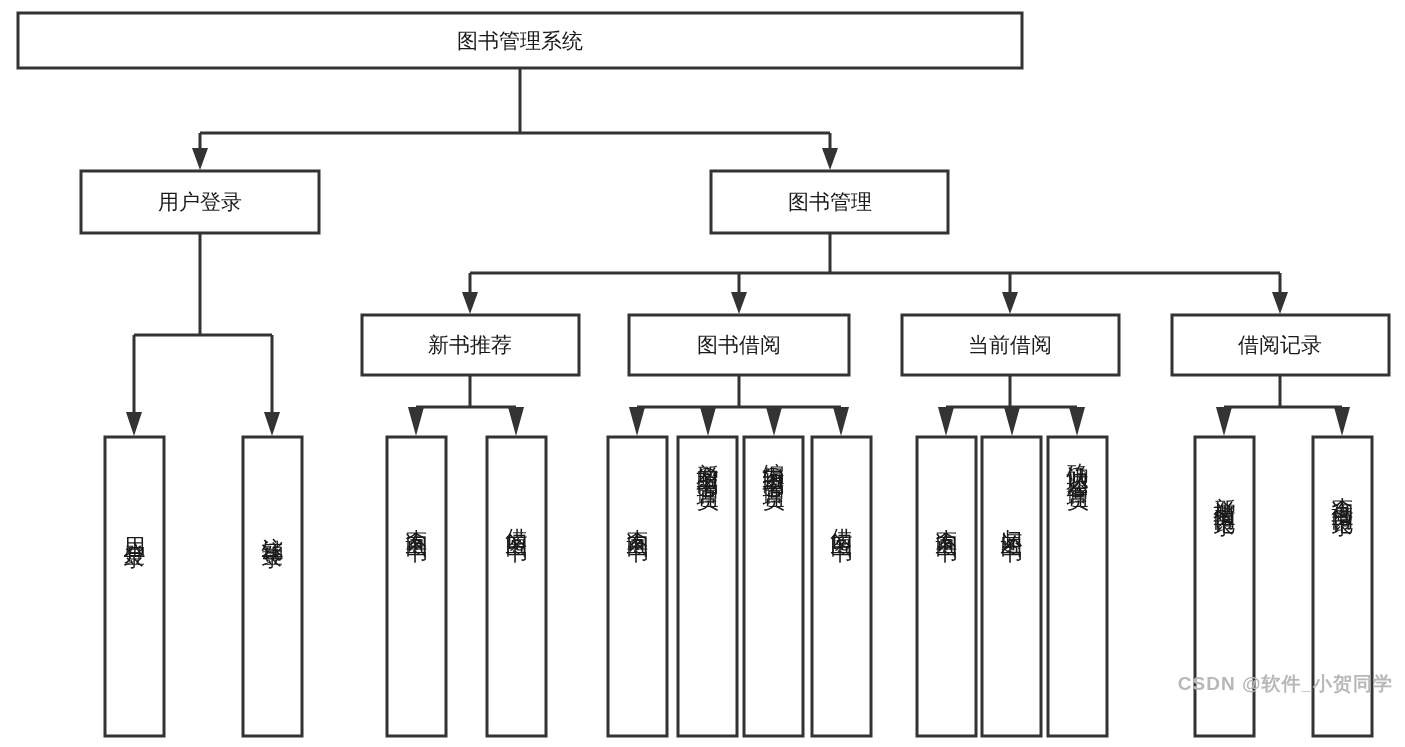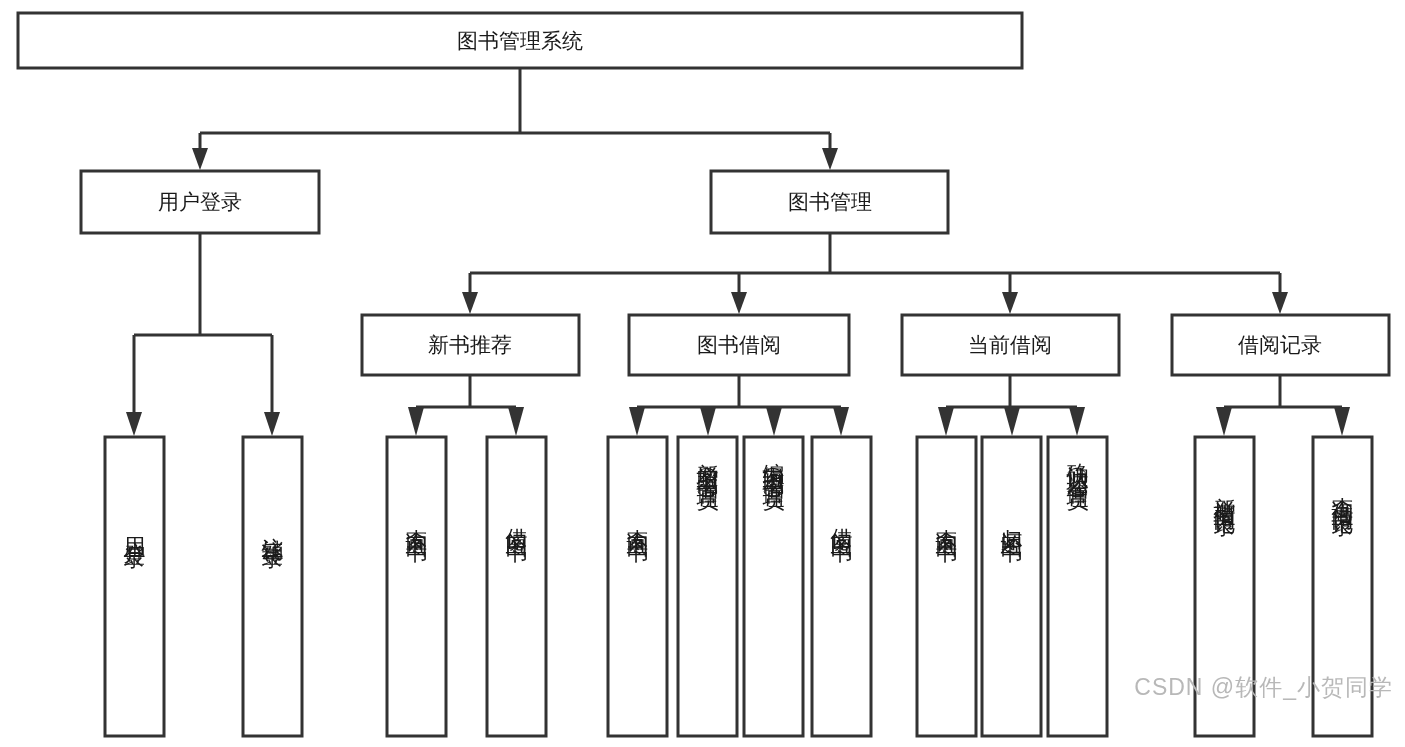--- a/index.html
+++ b/index.html
@@ -65,26 +65,27 @@
     font-family: "Liberation Sans", "DejaVu Sans", sans-serif;
     font-size: 22px;
     line-height: 1;
     letter-spacing: 4px;
     color: #1a1a1a;
     white-space: nowrap;
   }
   .watermark {
     position: absolute;
     right: 12px;
-    bottom: 14px;
-    font-family: "Liberation Sans", "DejaVu Sans", sans-serif;
-    font-size: 23px;
+    bottom: 20px;
+    font-family: "Liberation Sans", "DejaVu Sans", sans-serif;
+    font-size: 19px;
     color: #b8b8b8;
     letter-spacing: 1px;
     white-space: nowrap;
+    font-weight: bold;
   }
 </style>
 </head>
 <body>
 
 <div id="diagram-root">
 
   <svg id="flowchart" viewBox="0 0 1405 747">
 
     <g>

